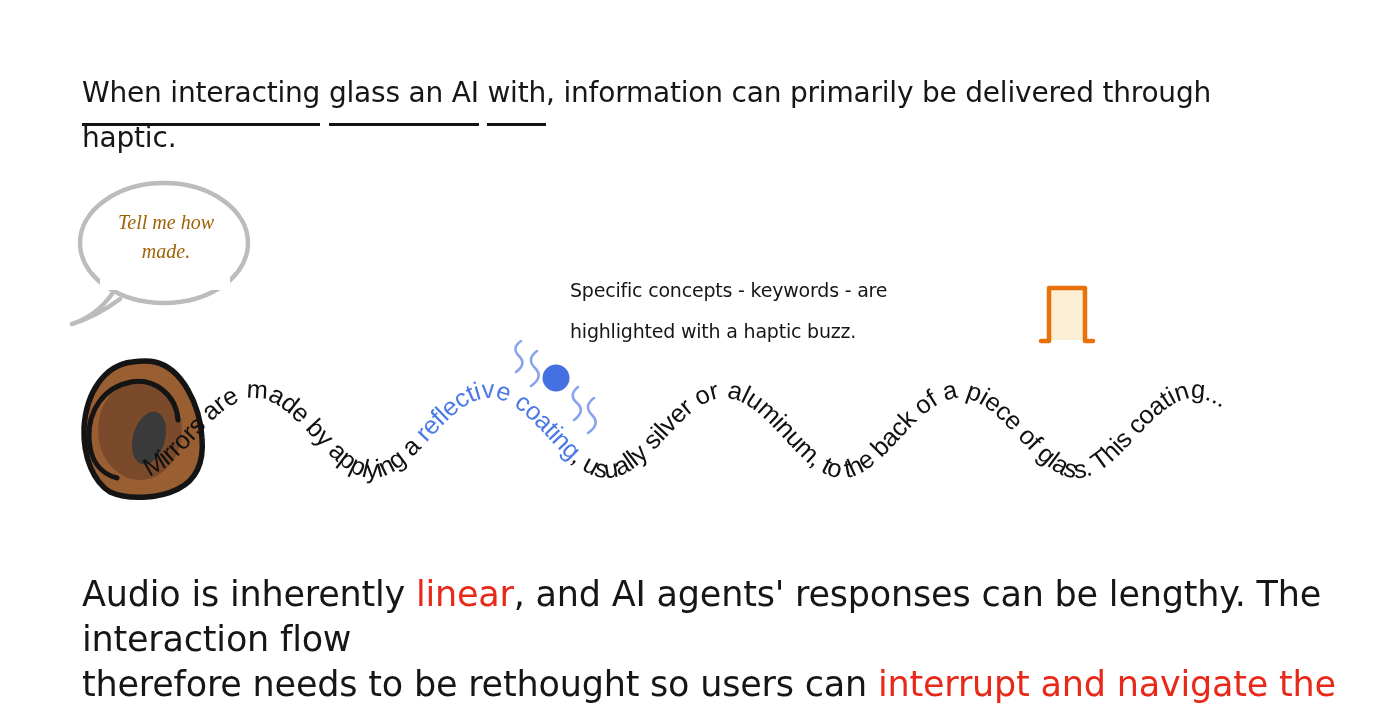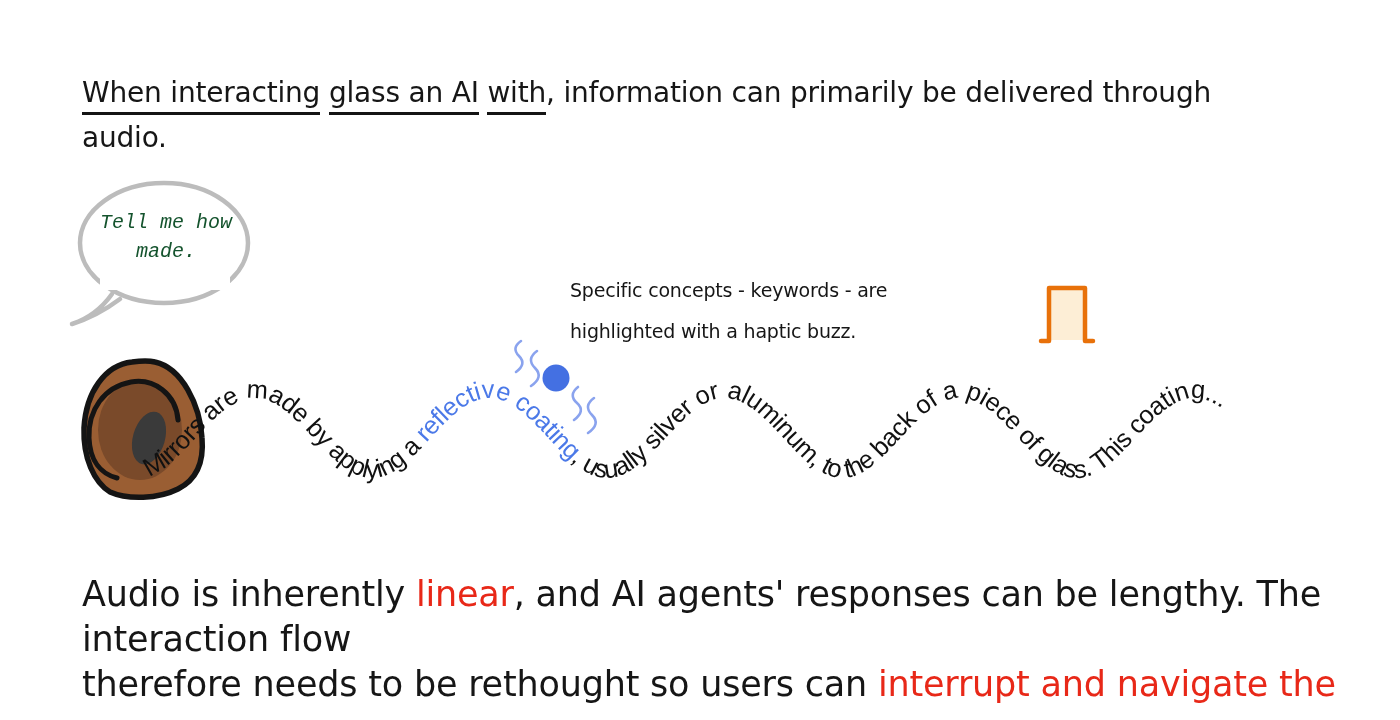--- a/index.html
+++ b/index.html
@@ -2,38 +2,38 @@
 <html><head>
 <meta charset="utf-8">
 <style>
   html,body{margin:0;padding:0;background:#ffffff;}
   body{width:1400px;height:720px;position:relative;overflow:hidden;
        font-family:"DejaVu Sans",sans-serif;color:#161616;}
   .abs{position:absolute;}
   
   .hand{font-family:"DejaVu Sans",sans-serif;letter-spacing:-0.2px;}
   .intro{left:82px;top:70px;width:1240px;font-size:28px;line-height:45px;}
-  .intro .uline{border-bottom:3.5px solid #141414;padding-bottom:3px;}
+  .intro .uline{border-bottom:3.5px solid #141414;padding-bottom:14px;}
   .annotation{left:570px;top:270px;font-size:19px;line-height:41px;}
   .outro{left:82px;top:572px;width:1300px;font-size:35px;line-height:45px;}
   .red{color:#e82818;}
   .line{display:block;}
   
   .bubble-text{left:96px;top:208px;width:140px;text-align:center;
-       font-family:Liberation Mono, monospace;font-style:italic;font-size:20px;
-       line-height:29px;color:#14532d;}
+       font-family:Liberation Serif, serif;font-style:italic;font-size:20px;
+       line-height:29px;color:#a16207;}
   svg{position:absolute;left:0;top:0;}
   .wavefont{font-family:"Liberation Sans",sans-serif;white-space:pre;}
 </style>
 </head>
 <body>
 
 <div class="abs hand intro">
   <span class="line"><span class="uline">When interacting</span> <span class="uline">glass an AI</span> <span class="uline">with</span><span>, information can primarily be delivered through</span></span>
-  <span class="line">audio.</span>
+  <span class="line">haptic.</span>
 </div>
 
 <div class="abs hand annotation">
   <span class="line">Specific concepts - keywords - are</span>
   <span class="line">highlighted with a haptic buzz.</span>
 </div>
 
 <div class="abs hand outro">
   <span class="line"><span>Audio is inherently </span><span class="red">linear</span><span>, and AI agents' responses can be lengthy. The interaction flow</span></span>
   <span class="line"><span>therefore needs to be rethought so users can </span><span class="red">interrupt and navigate the response.</span></span>

